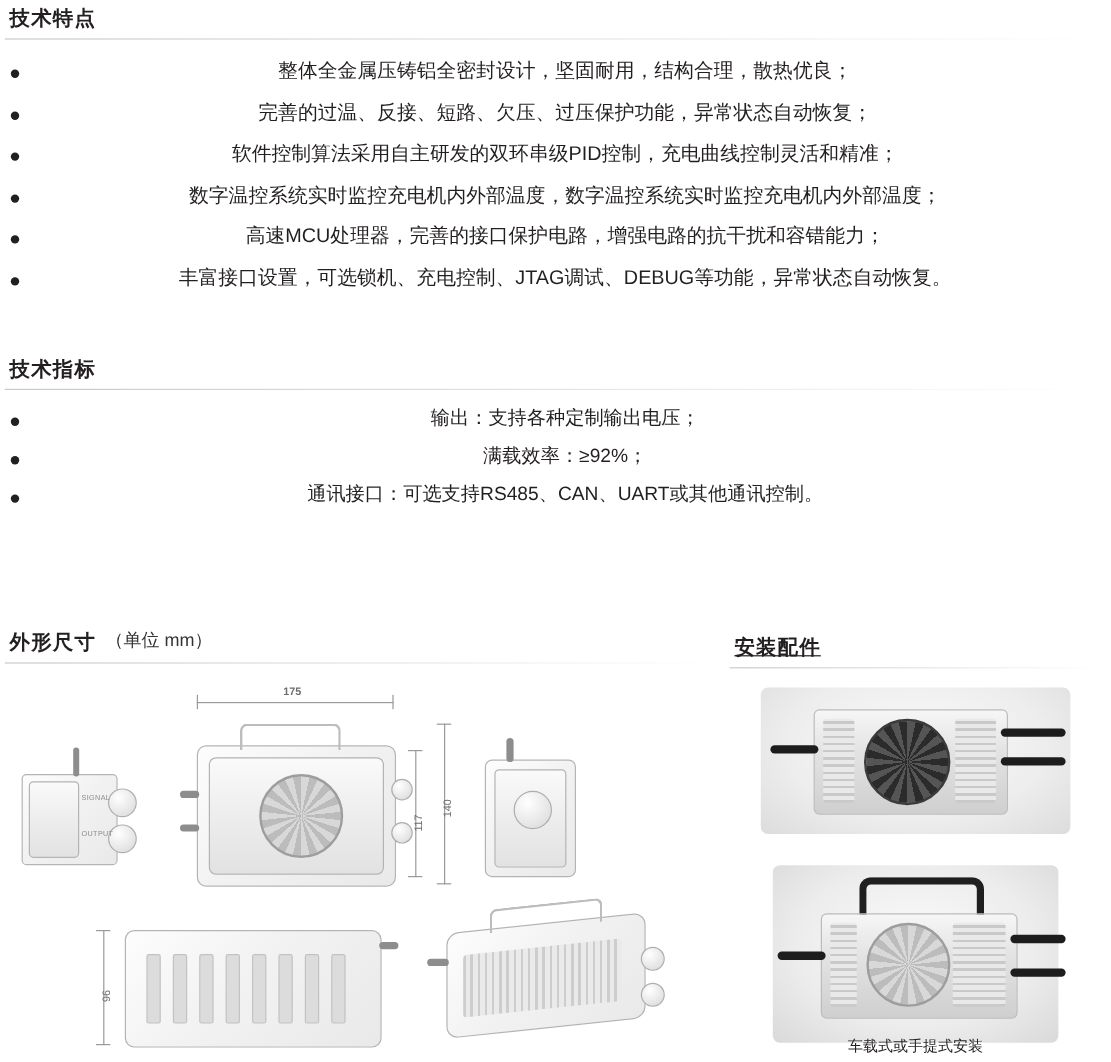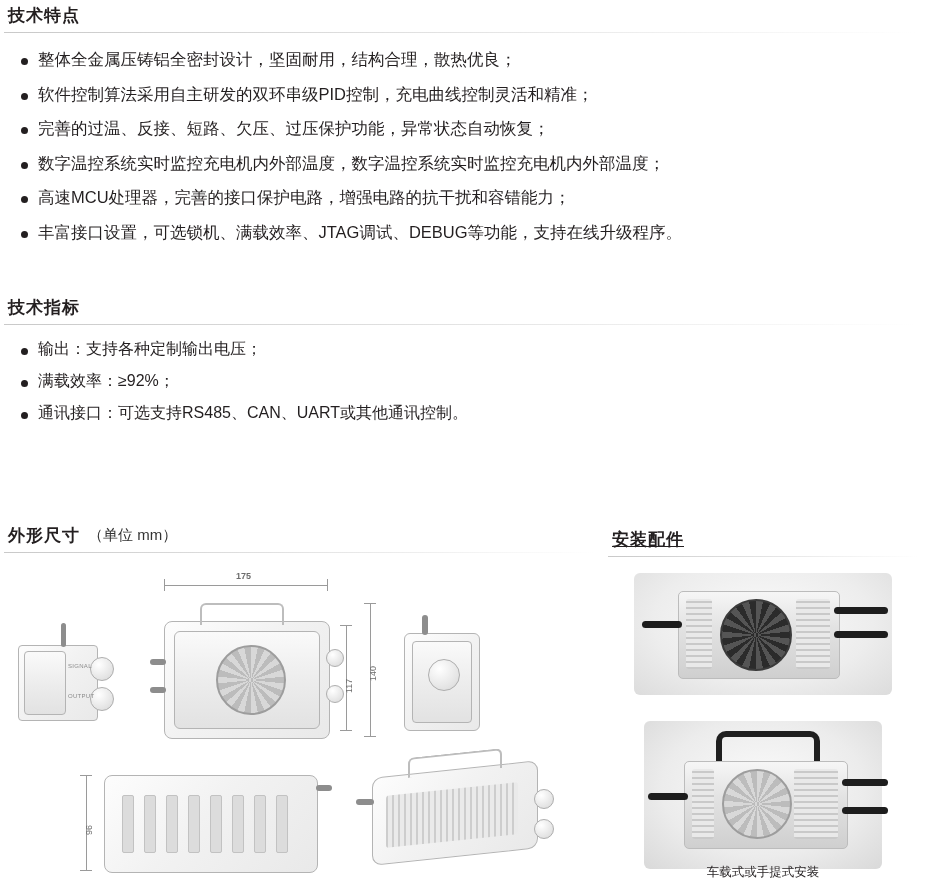--- a/index.html
+++ b/index.html
@@ -18,21 +18,21 @@
   .page {
     position: relative;
     width: 926px;
     height: 885px;
   }
 
   
   .section-head {
     position: relative;
     display: flex;
-    align-items: center;
+    align-items: flex-start;
     padding: 0 0 6px 4px;
   }
   .section-head .title {
     font-size: 17px;
     font-weight: bold;
     letter-spacing: 1px;
     color: #231f20;
     white-space: nowrap;
   }
   .section-head .subtitle {
@@ -47,22 +47,23 @@
     left: 0;
     right: 0;
     bottom: 0;
     height: 1px;
     background: linear-gradient(to right, #c9c9c9 0%, #e6e6e6 55%, #ffffff 100%);
   }
 
   
   ul.bullets {
     list-style: none;
-    margin: 12px;
+    margin: 0;
     padding: 0;
+    text-align: center;
   }
   ul.bullets li {
     position: relative;
     padding-left: 22px;
     font-size: 16.5px;
     line-height: 1.0;
     margin: 0 0 18px 0;
     color: #231f20;
     white-space: nowrap;
   }
@@ -250,25 +251,25 @@
 
 <div class="page">
 
   <section id="features-section">
     <div class="section-head">
       <span class="title">技术特点</span>
       <span class="head-rule"></span>
     </div>
     <ul class="bullets" id="features-list">
       <li><span>整体全金属压铸铝全密封设计，坚固耐用，结构合理，散热优良；</span></li>
+      <li><span>完善的过温、反接、短路、欠压、过压保护功能，异常状态自动恢复；</span></li>
       <li><span>软件控制算法采用自主研发的双环串级PID控制，充电曲线控制灵活和精准；</span></li>
-      <li><span>完善的过温、反接、短路、欠压、过压保护功能，异常状态自动恢复；</span></li>
       <li><span>数字温控系统实时监控充电机内外部温度，数字温控系统实时监控充电机内外部温度；</span></li>
       <li><span>高速MCU处理器，完善的接口保护电路，增强电路的抗干扰和容错能力；</span></li>
-      <li><span>丰富接口设置，可选锁机、满载效率、JTAG调试、DEBUG等功能，支持在线升级程序。</span></li>
+      <li><span>丰富接口设置，可选锁机、充电控制、JTAG调试、DEBUG等功能，异常状态自动恢复。</span></li>
     </ul>
   </section>
 
   <section id="specs-section">
     <div class="section-head">
       <span class="title">技术指标</span>
       <span class="head-rule"></span>
     </div>
     <ul class="bullets tight" id="specs-list">
       <li><span>输出：支持各种定制输出电压；</span></li>

